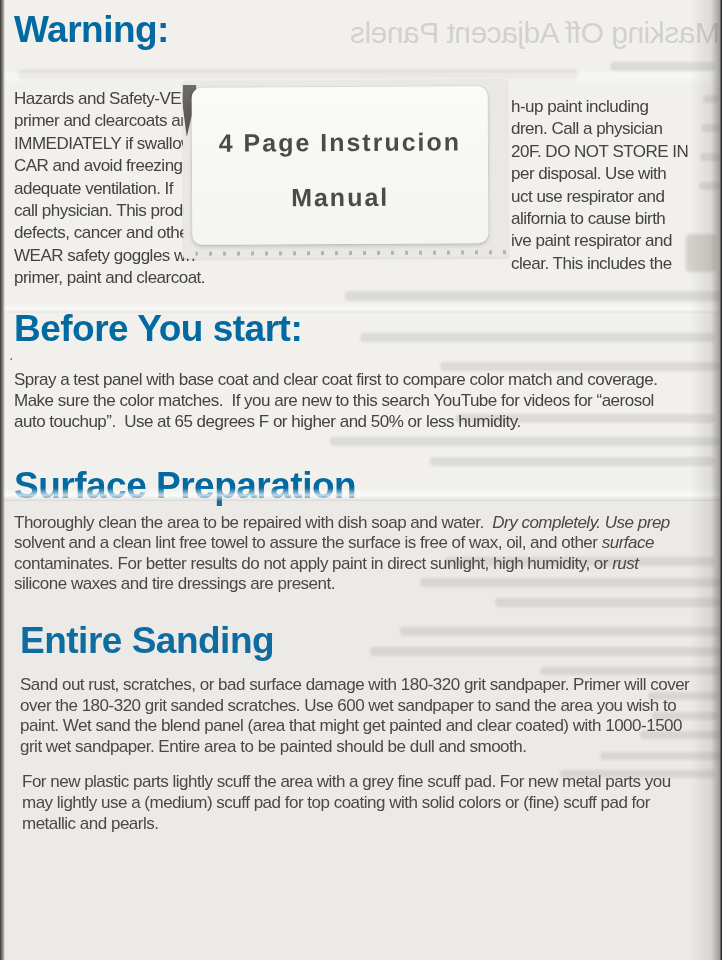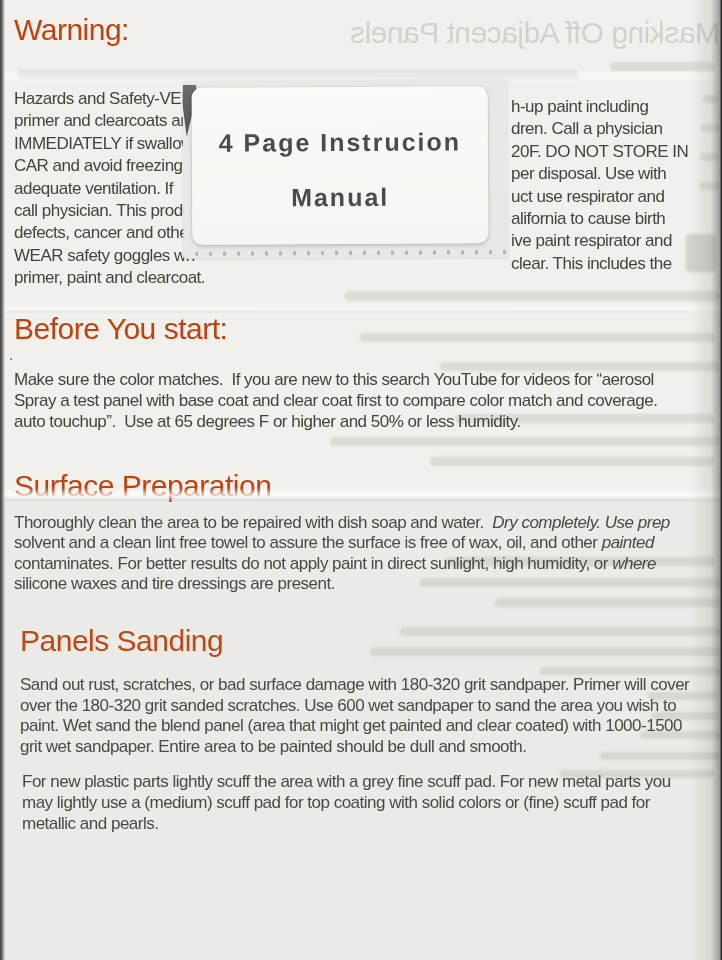--- a/index.html
+++ b/index.html
@@ -5,22 +5,22 @@
   html,body{margin:0;padding:0;background:#d8d7d3;}
   #page{
     position:relative; width:722px; height:960px; overflow:hidden;
     background:#f1f0ec;
     font-family:"Liberation Sans", sans-serif;
     color:#454440;
   }
   
   .h{
     position:absolute; left:14px;
-    font-size:30px; line-height:40px; font-weight:400;
-    letter-spacing:-0.5px; color:#c2410c; white-space:pre;
+    font-size:37px; line-height:40px; font-weight:700;
+    letter-spacing:-0.5px; color:#0369a1; white-space:pre;
   }
   
   .para{
     position:absolute; left:14px; width:706px;
     font-size:17px; letter-spacing:-0.5px; color:#44433f;
   }
   .tline{ white-space:pre; display:block; position:relative; }
   .para em{ font-style:italic; }
   .warning-para .tline{ line-height:22.4px; height:22.4px; }
   .frag-r{ position:absolute; left:497px; top:8px; }
@@ -136,34 +136,34 @@
     <div class="label">
       <div class="stext st1">4 Page Instrucion</div>
       <div class="stext st2">Manual</div>
     </div>
     <div class="perf perf-bottom"></div>
   </div>
 
   <div class="h z1" style="top:309px;">Before You start:</div>
   <div id="stray-dot">.</div>
   <div class="para before-para z1" style="top:370px;">
+      <div class="tline">Spray a test panel with base coat and clear coat first to compare color match and coverage.</div>
       <div class="tline">Make sure the color matches.  If you are new to this search YouTube for videos for “aerosol</div>
-      <div class="tline">Spray a test panel with base coat and clear coat first to compare color match and coverage.</div>
       <div class="tline">auto touchup”.  Use at 65 degrees F or higher and 50% or less humidity.</div>
     </div>
 
   <div class="h z1" style="top:457px;margin-top:9px;">Surface Preparation</div>
   <div class="para surface-para z1" style="top:513px;">
       <div class="tline"><span>Thoroughly clean the area to be repaired with dish soap and water.  </span><em>Dry completely. Use prep</em></div>
-      <div class="tline"><span>solvent and a clean lint free towel to assure the surface is free of wax, oil, and other </span><em>painted</em></div>
-      <div class="tline"><span>contaminates. For better results do not apply paint in direct sunlight, high humidity, or </span><em>where</em></div>
+      <div class="tline"><span>solvent and a clean lint free towel to assure the surface is free of wax, oil, and other </span><em>surface</em></div>
+      <div class="tline"><span>contaminates. For better results do not apply paint in direct sunlight, high humidity, or </span><em>rust</em></div>
       <div class="tline"><span>silicone waxes and tire dressings are present.</span></div>
     </div>
 
-  <div class="h z1" style="top:621px;left:20px;">Panels Sanding</div>
+  <div class="h z1" style="top:621px;left:20px;">Entire Sanding</div>
   <div class="para sanding-para1 z1" style="top:675px;left:20px;">
       <div class="tline">Sand out rust, scratches, or bad surface damage with 180-320 grit sandpaper. Primer will cover</div>
       <div class="tline">over the 180-320 grit sanded scratches. Use 600 wet sandpaper to sand the area you wish to</div>
       <div class="tline">paint. Wet sand the blend panel (area that might get painted and clear coated) with 1000-1500</div>
       <div class="tline">grit wet sandpaper. Entire area to be painted should be dull and smooth.</div>
     </div>
   <div class="para sanding-para2 z1" style="top:771px;left:22px;">
       <div class="tline">For new plastic parts lightly scuff the area with a grey fine scuff pad. For new metal parts you</div>
       <div class="tline">may lightly use a (medium) scuff pad for top coating with solid colors or (fine) scuff pad for</div>
       <div class="tline">metallic and pearls.</div>

